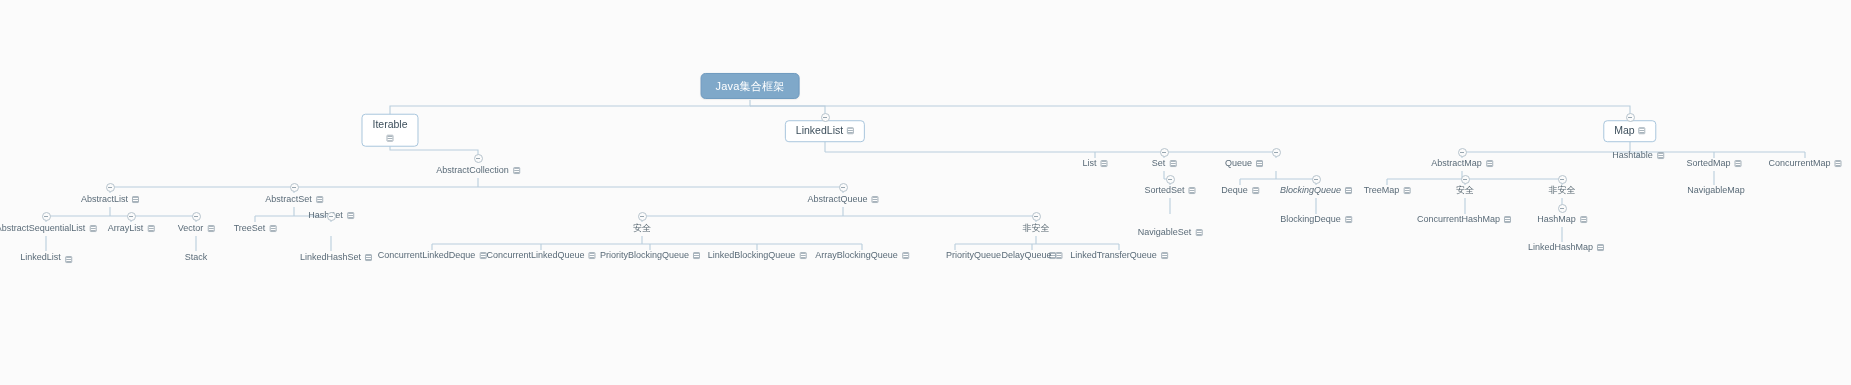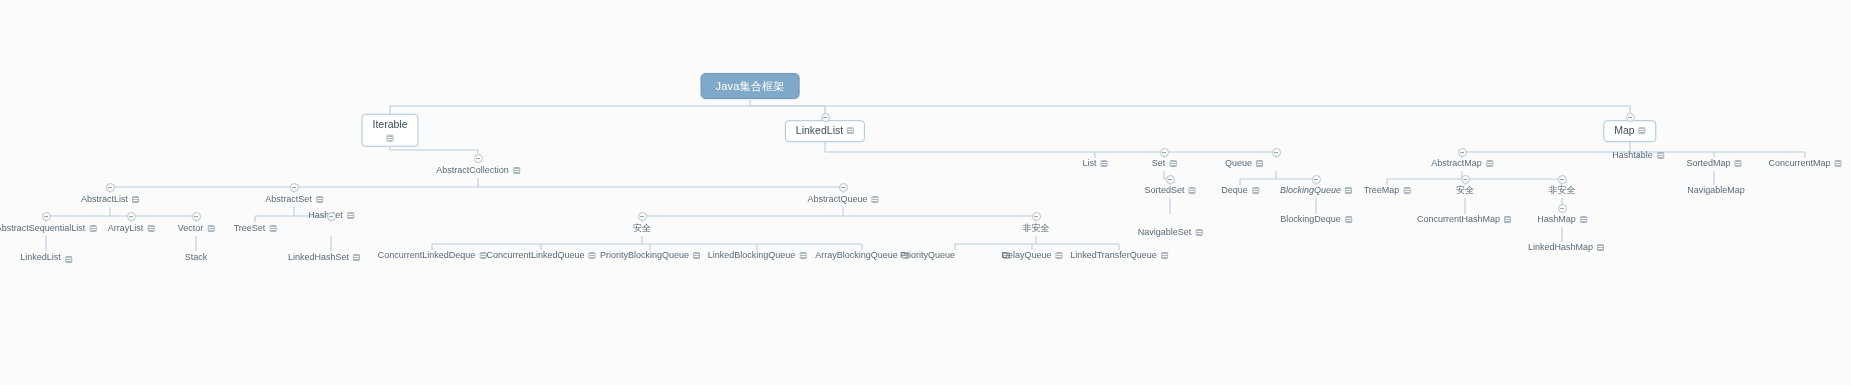--- a/index.html
+++ b/index.html
@@ -313,21 +313,21 @@
         <span class="nlabel">HashMap</span>
         <span class="note-icon"></span>
       </div>
       <div class="node plain" style="left: 46px; top: 258px; align-items: flex-end;">
         <span class="nlabel">LinkedList</span>
         <span class="note-icon"></span>
       </div>
       <div class="node plain" style="left: 196px; top: 258px;">
         <span class="nlabel">Stack</span>
       </div>
-      <div class="node plain" style="left: 324px; top: 258px;">
+      <div class="node plain" style="left: 336px; top: 258px;">
         <span class="nlabel">LinkedHashSet</span>
         <span class="note-icon"></span>
       </div>
       <div class="node plain" style="left: 432px; top: 256px;">
         <span class="nlabel">ConcurrentLinkedDeque</span>
         <span class="note-icon"></span>
       </div>
       <div class="node plain" style="left: 541px; top: 256px;">
         <span class="nlabel">ConcurrentLinkedQueue</span>
         <span class="note-icon"></span>
@@ -337,21 +337,21 @@
         <span class="note-icon"></span>
       </div>
       <div class="node plain" style="left: 757px; top: 256px;">
         <span class="nlabel">LinkedBlockingQueue</span>
         <span class="note-icon"></span>
       </div>
       <div class="node plain" style="left: 862px; top: 256px;">
         <span class="nlabel">ArrayBlockingQueue</span>
         <span class="note-icon"></span>
       </div>
-      <div class="node plain" style="left: 955px; top: 256px; gap: 48px;">
+      <div class="node plain" style="left: 1001px; top: 256px; gap: 48px;">
         <span class="nlabel">PriorityQueue</span>
         <span class="note-icon"></span>
       </div>
       <div class="node plain" style="left: 1032px; top: 256px;">
         <span class="nlabel">DelayQueue</span>
         <span class="note-icon"></span>
       </div>
       <div class="node plain" style="left: 1119px; top: 256px;">
         <span class="nlabel">LinkedTransferQueue</span>
         <span class="note-icon"></span>

